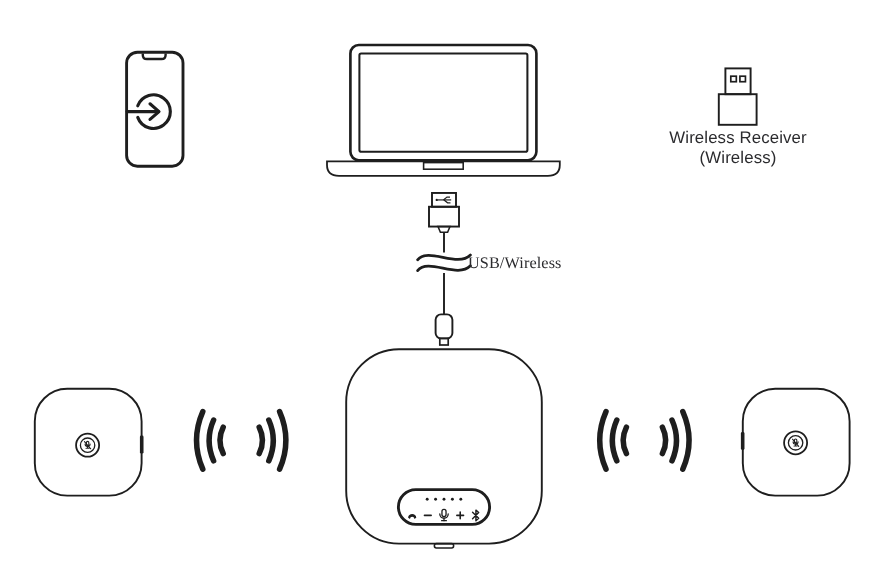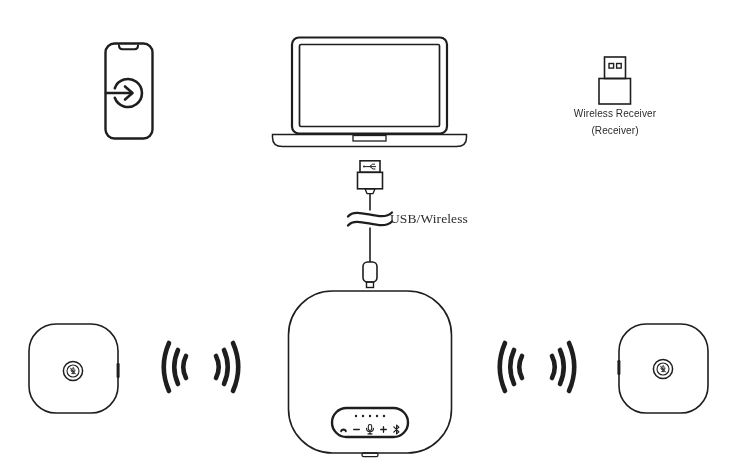--- a/index.html
+++ b/index.html
@@ -6,21 +6,21 @@
   .canvas{
     position:relative;width:735px;height:472px;overflow:hidden;
     background:var(--background,#ffffff);
     color:var(--line,#1e1e1e);
     font-family:"Liberation Sans",sans-serif;
   }
   .abs{position:absolute;}
   svg{display:block;overflow:visible;}
   .label{color:var(--text,#2b2b2b);}
   .receiver-label{left:545px;top:106px;width:140px;text-align:center;
-    font-size:10px;line-height:16.5px;letter-spacing:.1px;}
+    font-size:14px;line-height:16.5px;letter-spacing:.1px;}
   .cable-label{left:390px;top:211px;font-size:13.5px;letter-spacing:.1px;font-family:Liberation Serif, serif;}
 </style>
 </head>
 <body>
 
 <div class="canvas">
 
   <svg class="abs" style="left:104px;top:42px" width="50" height="98" viewBox="0 0 50 98">
     <rect x="1.5" y="1.5" width="47" height="95" rx="9" fill="none" stroke="currentColor" stroke-width="2.4"></rect>
     <path d="M15,2.6 v1.2 q0,3.4 3.4,3.4 h12.2 q3.4,0 3.4,-3.4 V2.6" fill="none" stroke="currentColor" stroke-width="2"></path>
@@ -40,21 +40,21 @@
 
   <svg class="abs" style="left:598px;top:56px" width="34" height="49" viewBox="0 0 34 49">
     <rect x="6.5" y="1" width="21" height="21.5" fill="none" stroke="currentColor" stroke-width="1.6"></rect>
     <rect x="11" y="7.5" width="4.6" height="4.6" fill="none" stroke="currentColor" stroke-width="1.4"></rect>
     <rect x="18.6" y="7.5" width="4.6" height="4.6" fill="none" stroke="currentColor" stroke-width="1.4"></rect>
     <rect x="1" y="22.5" width="31.5" height="25.5" fill="none" stroke="currentColor" stroke-width="1.6"></rect>
   </svg>
 
   <div class="abs label receiver-label">
     <span style="display:block">Wireless Receiver</span>
-    <span style="display:block">(Receiver)</span>
+    <span style="display:block">(Wireless)</span>
   </div>
 
   <svg class="abs" style="left:340px;top:155px" width="60" height="136" viewBox="0 0 60 136">
     <g>
       <rect x="20" y="5.8" width="20" height="11.5" fill="none" stroke="currentColor" stroke-width="1.6"></rect>
       <g stroke="currentColor" stroke-width="1" fill="none">
         <circle cx="24" cy="11.6" r="1" fill="currentColor" stroke="none"></circle>
         <path d="M25,11.6 H36"></path>
         <path d="M29.5,11.6 L32.5,9.2 H35"></path>
         <path d="M30,11.6 L33,14 H35.4"></path>

